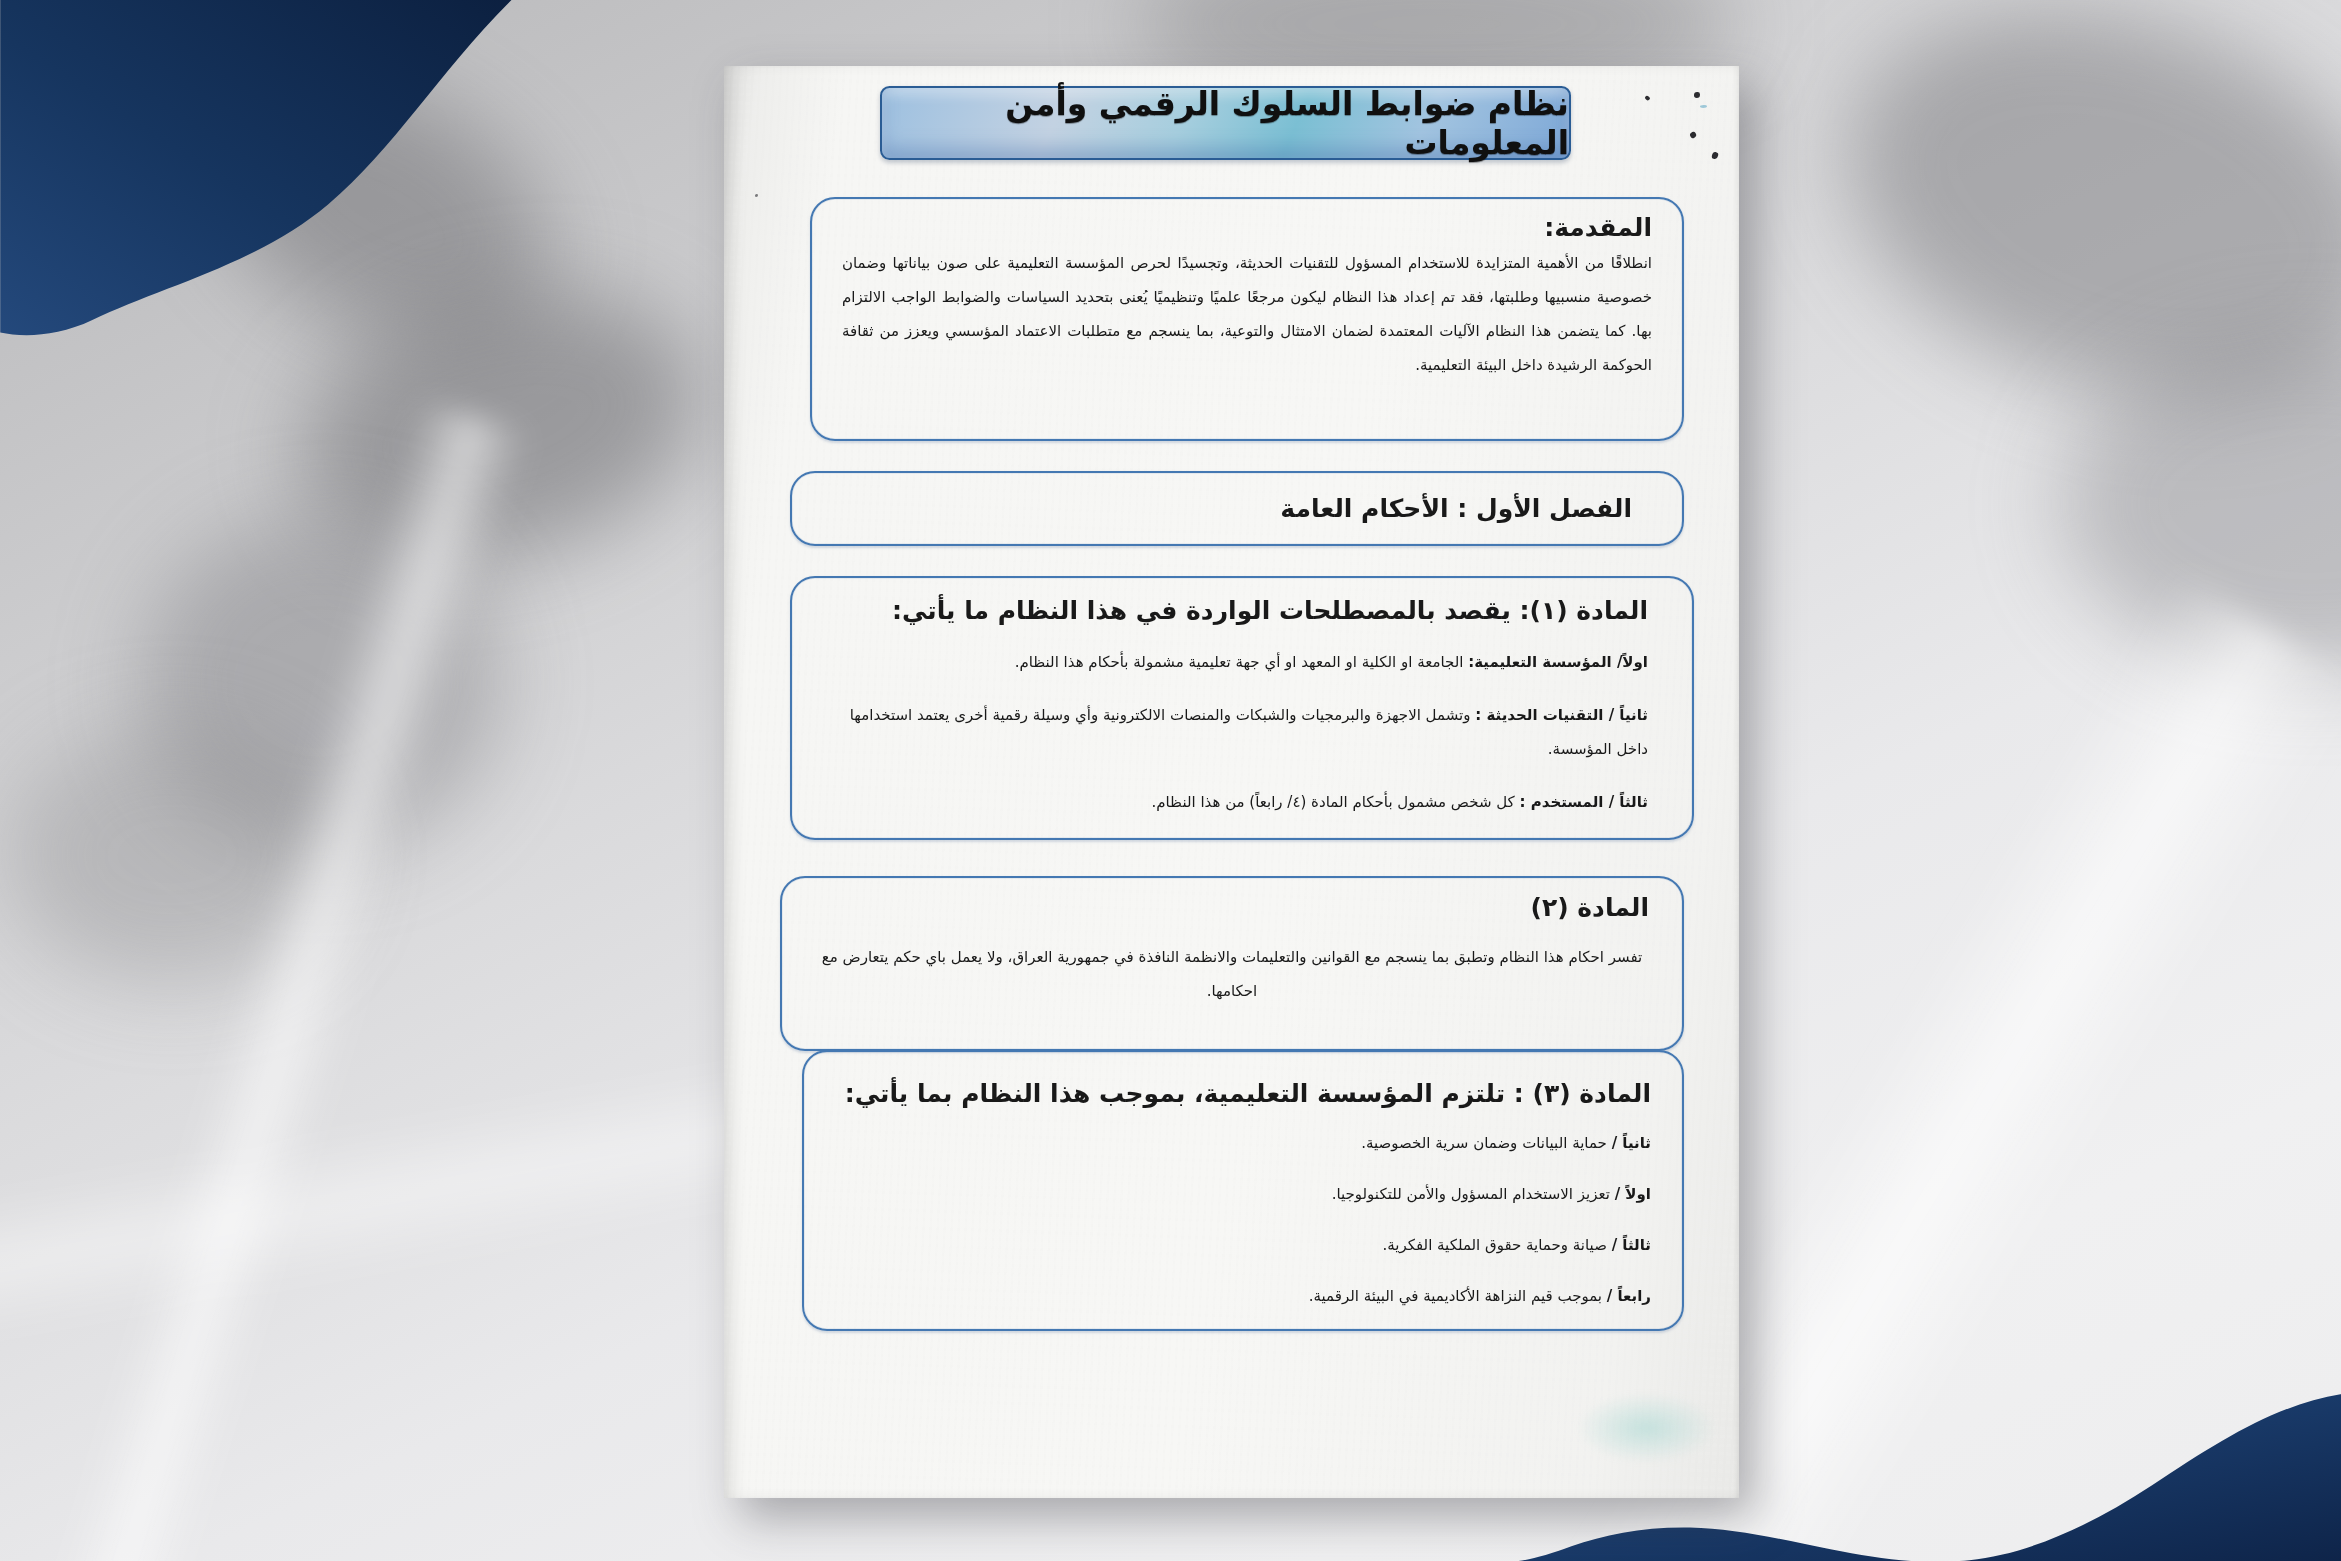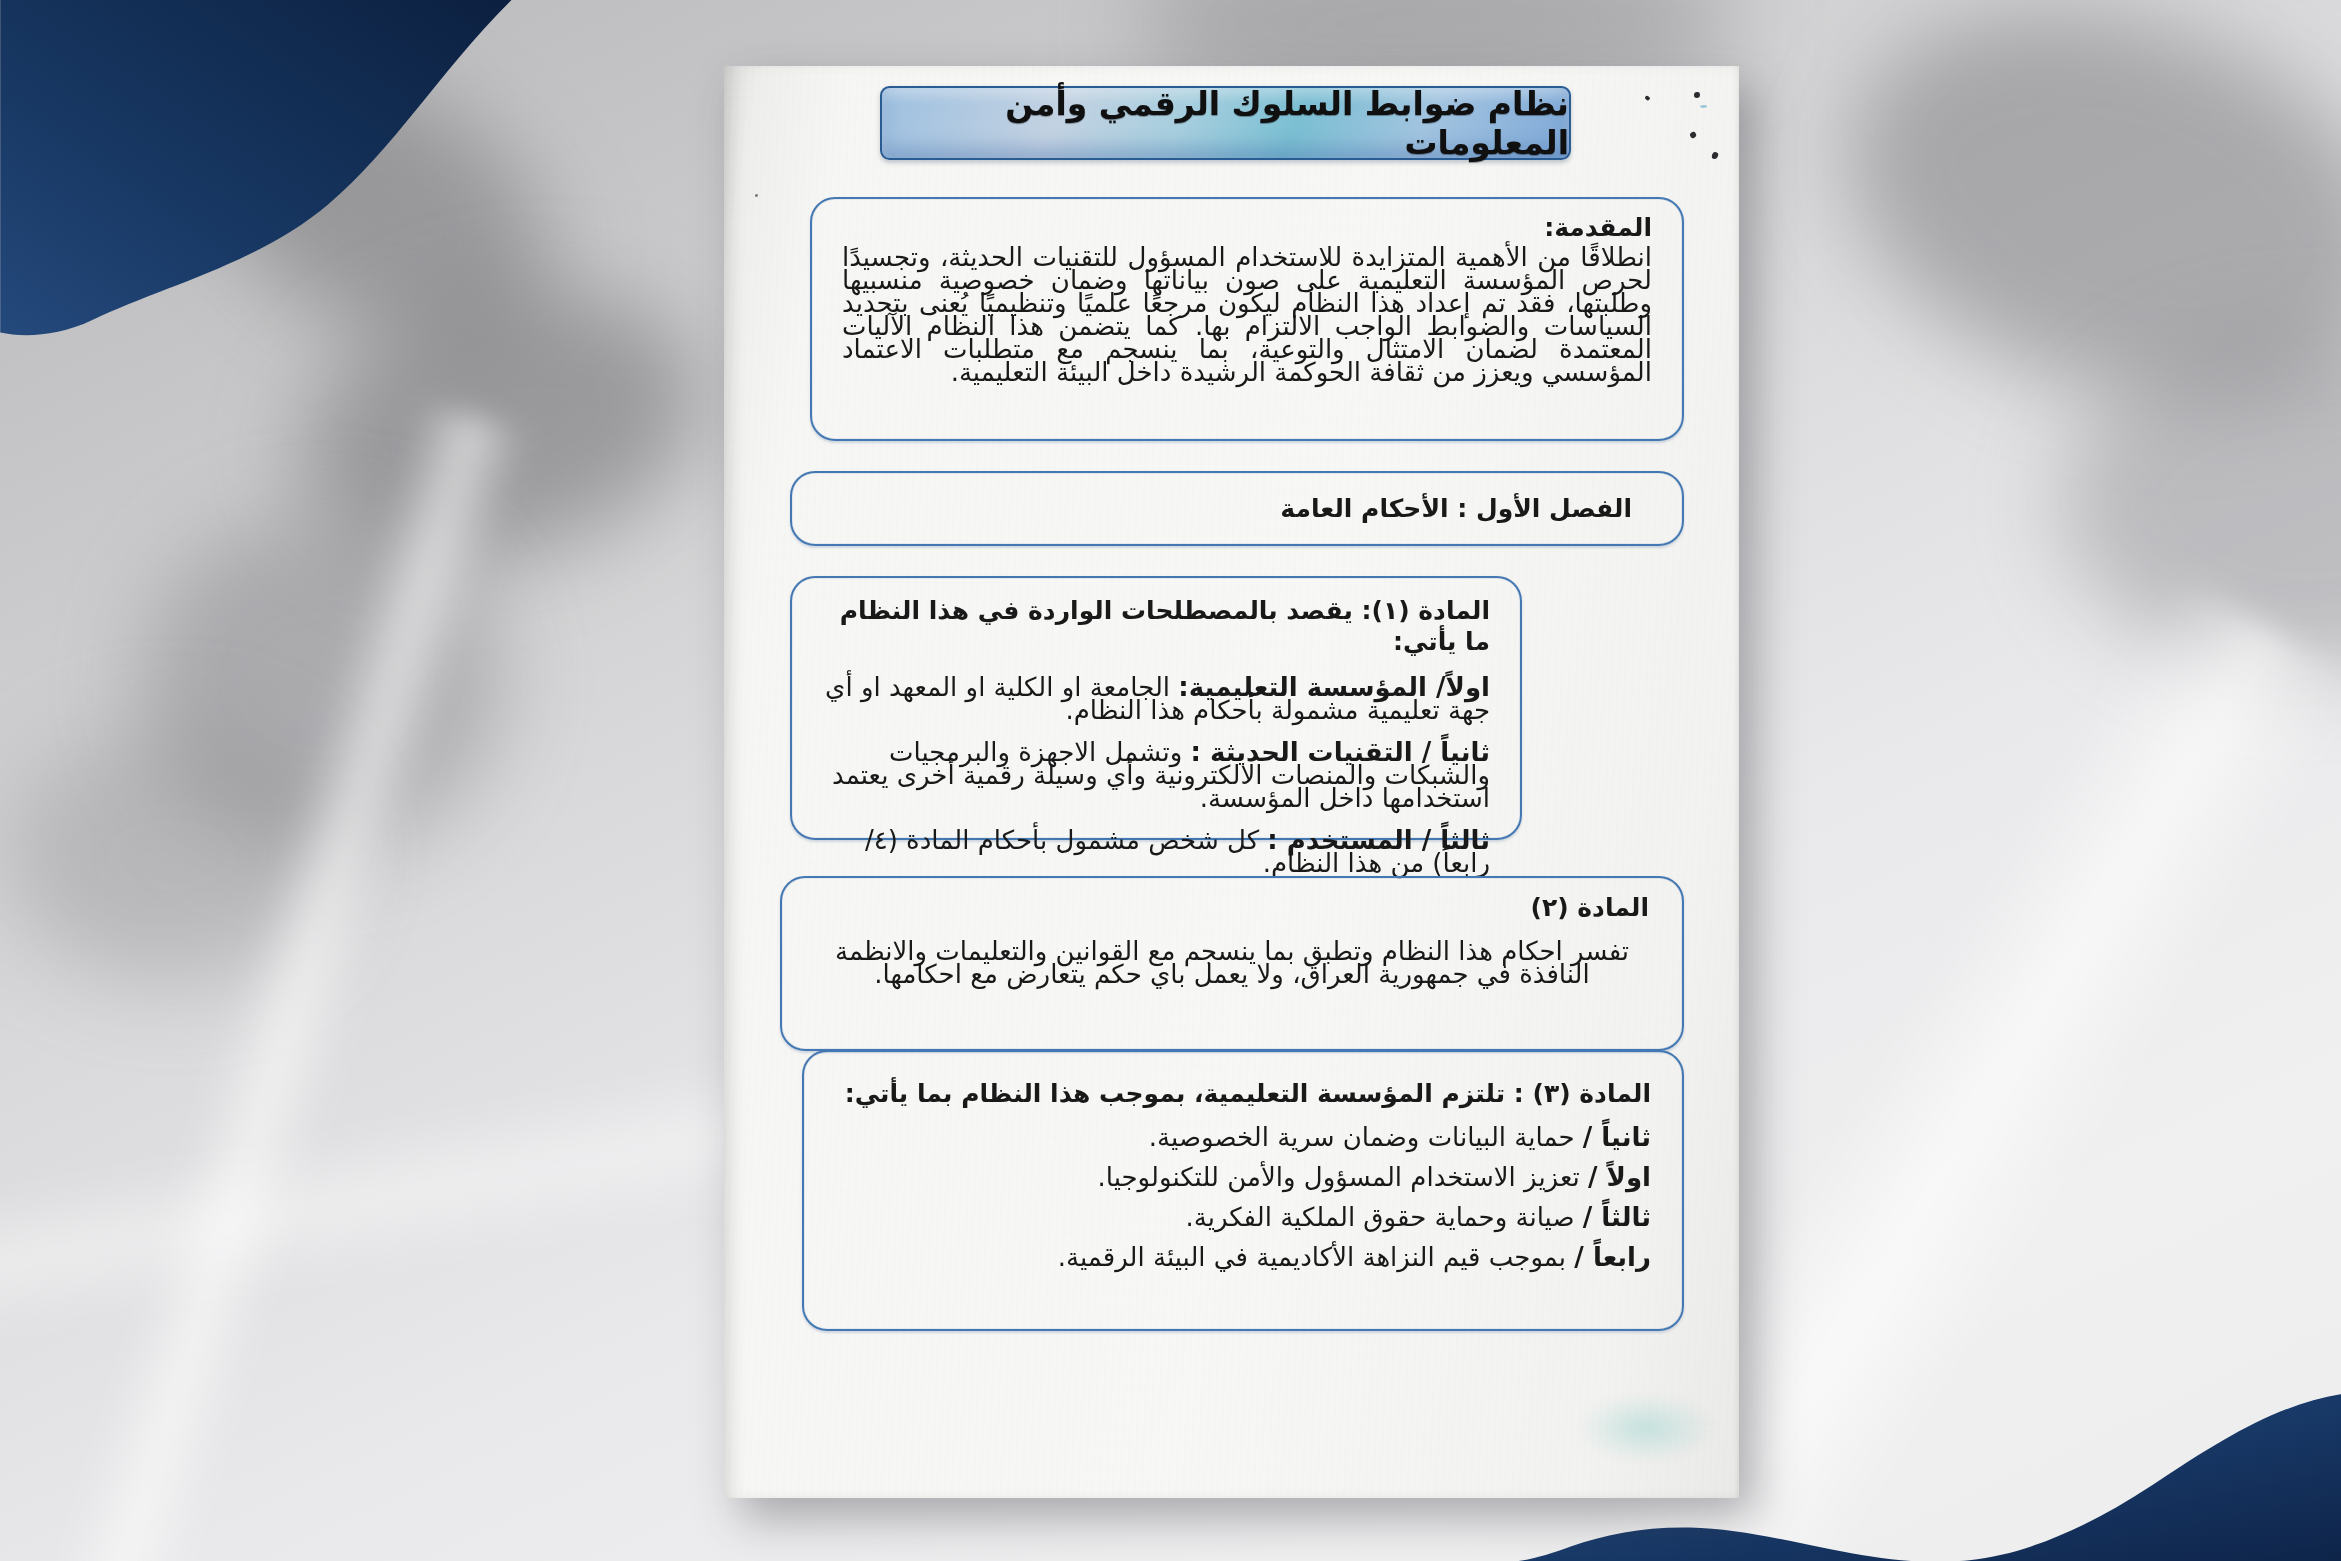--- a/index.html
+++ b/index.html
@@ -20,27 +20,27 @@
   .banner{position:absolute;left:156px;top:20px;width:687px;height:70px;border-radius:9.4px;
     border:2.3px solid #2a5c94;
     background:linear-gradient(113deg,#9dc0e0 0%,#c3d2e2 26%,#a6cede 44%,#7bbfd3 60%,#a2c4e0 78%,#7ea8d7 100%);
     box-shadow:inset 0 -11px 17px rgba(70,110,170,.35), inset 0 7.8px 11px rgba(255,255,255,.35), 0 2.3px 4.7px rgba(40,60,90,.25);
     display:flex;align-items:center;justify-content:center;}
   .banner span{font-size:33px;font-weight:700;color:#101010;text-shadow:0 0.8px 0.8px rgba(0,0,0,.35);}
   
   .box{position:absolute;border:2.3px solid #4478b2;border-radius:25px;color:#191919;
     box-shadow:inset 0 0 0 0.8px rgba(90,130,180,.15), 0 1.6px 2.3px rgba(90,120,160,.25);}
   .box .h{font-weight:700;font-size:25px;line-height:31px;}
-  .box .t{font-size:26px;line-height:23px;}
+  .box .t{font-size:15px;line-height:34px;}
   .lead{font-weight:700;}
   .item{margin-top:19px;}
   #box-intro{left:86px;top:131px;width:874px;height:244px;padding:12.5px 30px;box-sizing:border-box;}
   #box-intro .t{margin-top:3.1px;text-align:justify;}
   #box-chapter{left:66px;top:405px;width:894px;height:75px;display:flex;align-items:center;box-sizing:border-box;padding:0 50px;}
-  #box-art1{left:66px;top:510px;width:732px;height:264px;padding:17px 30px;box-sizing:border-box;}
+  #box-art1{left:66px;top:510px;width:904px;height:264px;padding:17px 44px;box-sizing:border-box;}
   #box-art2{left:56px;top:810px;width:904px;height:175px;padding:14px 33px;box-sizing:border-box;}
   #box-art2 .t{margin-top:17px;text-align:center;}
   #box-art3{left:78px;top:984px;width:882px;height:281px;padding:26px 31px;box-sizing:border-box;}
   #box-art3 .item{margin-top:17px;}
   
   .speck{position:absolute;background:#2c2c30;border-radius:50% 40% 55% 45%;}
   .smudge{position:absolute;left:852px;top:1327px;width:141px;height:70px;border-radius:50%;
     background:radial-gradient(ellipse at center,rgba(135,205,198,.4),rgba(135,205,198,0) 70%);filter:blur(3.9px);}
   .navy-svg{position:absolute;left:0;top:0;}
 </style>

